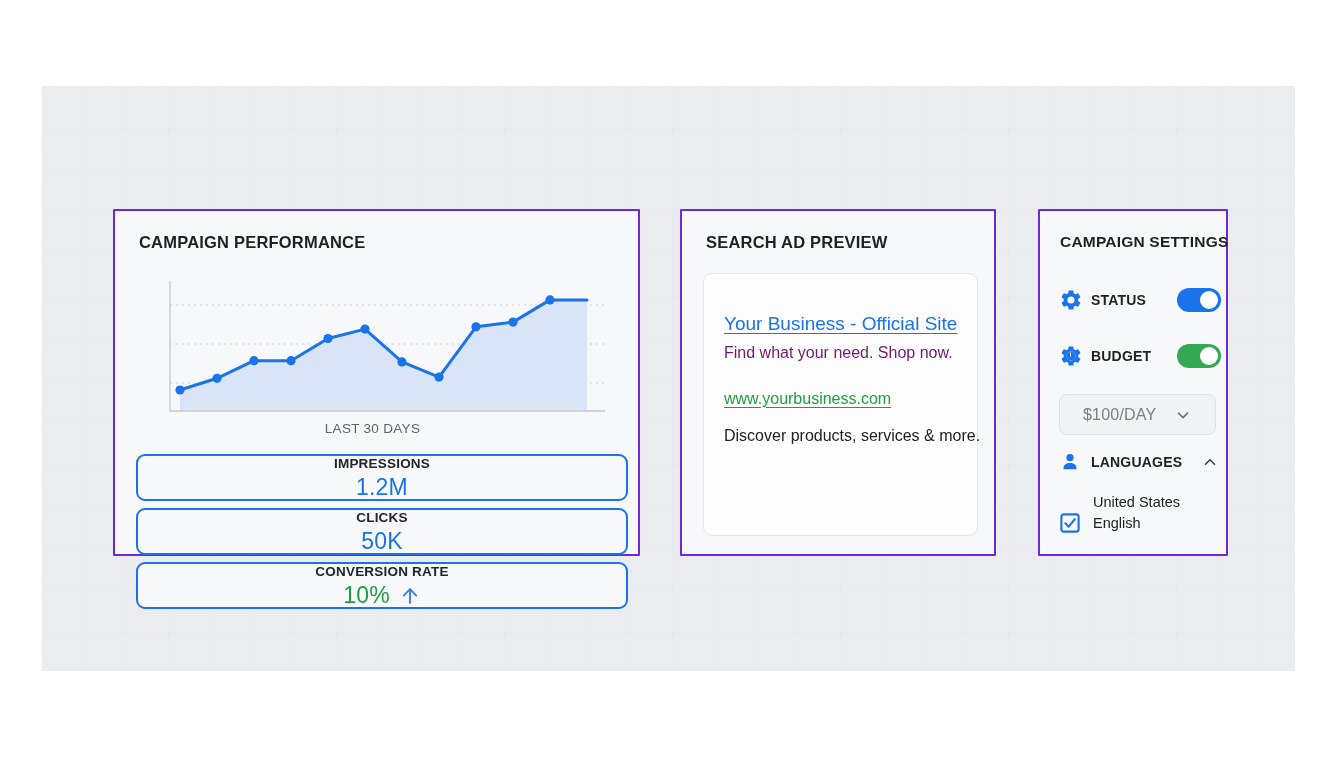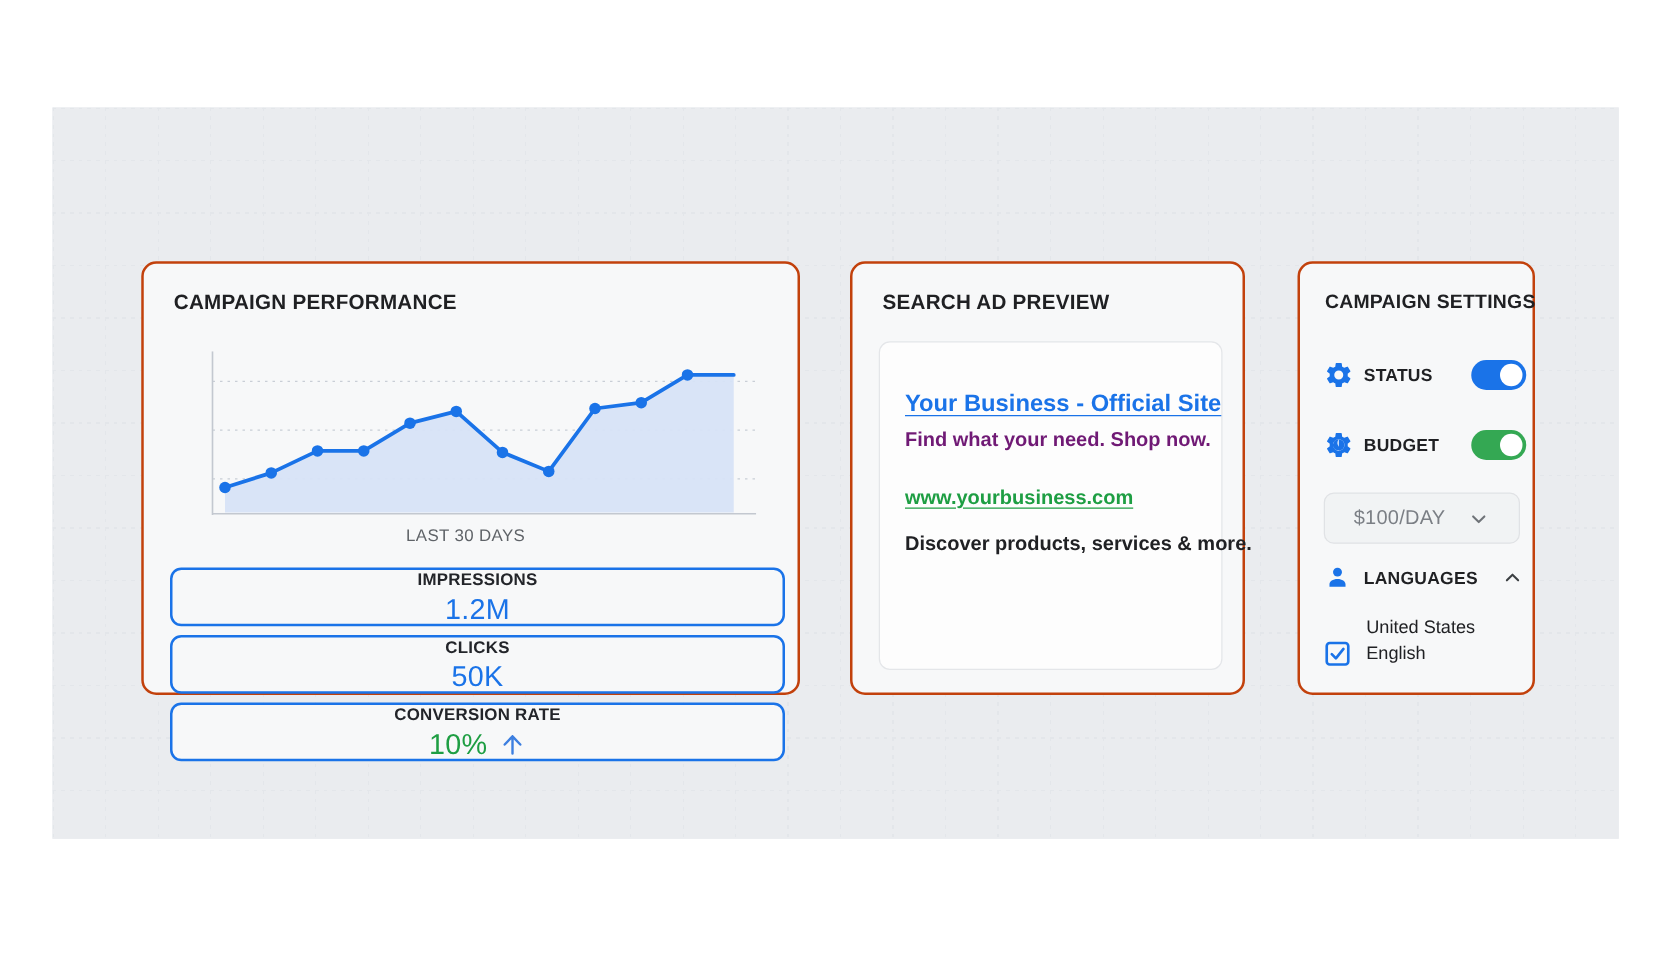--- a/index.html
+++ b/index.html
@@ -54,22 +54,22 @@
         #000 0px, #000 1px, transparent 1px, transparent 42px);
     mask-image: repeating-linear-gradient(to bottom,
         #000 0px, #000 1px, transparent 1px, transparent 42px);
   }
 
   
   .card {
     position: absolute;
     box-sizing: border-box;
     background: #f7f8f9;
-    border: 2px solid #c2410c;
-    border-radius: 12px;
+    border: 2px solid #6d28d9;
+    border-radius: 1px;
   }
   .card-title {
     font-size: 16.5px;
     font-weight: bold;
     color: #1f2023;
     letter-spacing: 0.2px;
     white-space: nowrap;
   }
 
   
@@ -146,21 +146,20 @@
   }
   #ad-box {
     position: absolute;
     left: 21px; top: 62px;
     width: 275px; height: 263px;
     box-sizing: border-box;
     background: #fdfdfd;
     border: 1px solid #e4e6e9;
     border-radius: 9px;
     padding: 38px 20px 0 20px;
-    font-weight: bold;
   }
   #ad-headline {
     display: inline-block;
     font-size: 19px;
     color: #1a73e8;
     text-decoration: underline;
     text-underline-offset: 3px;
     line-height: 1.25;
     white-space: nowrap;
   }

